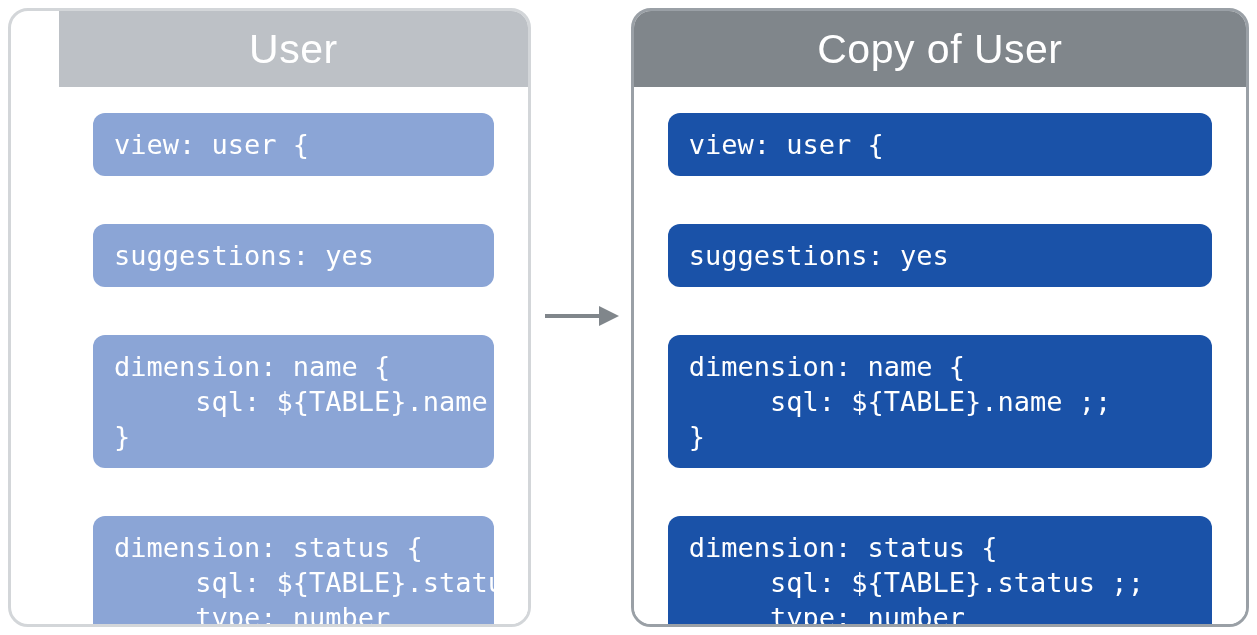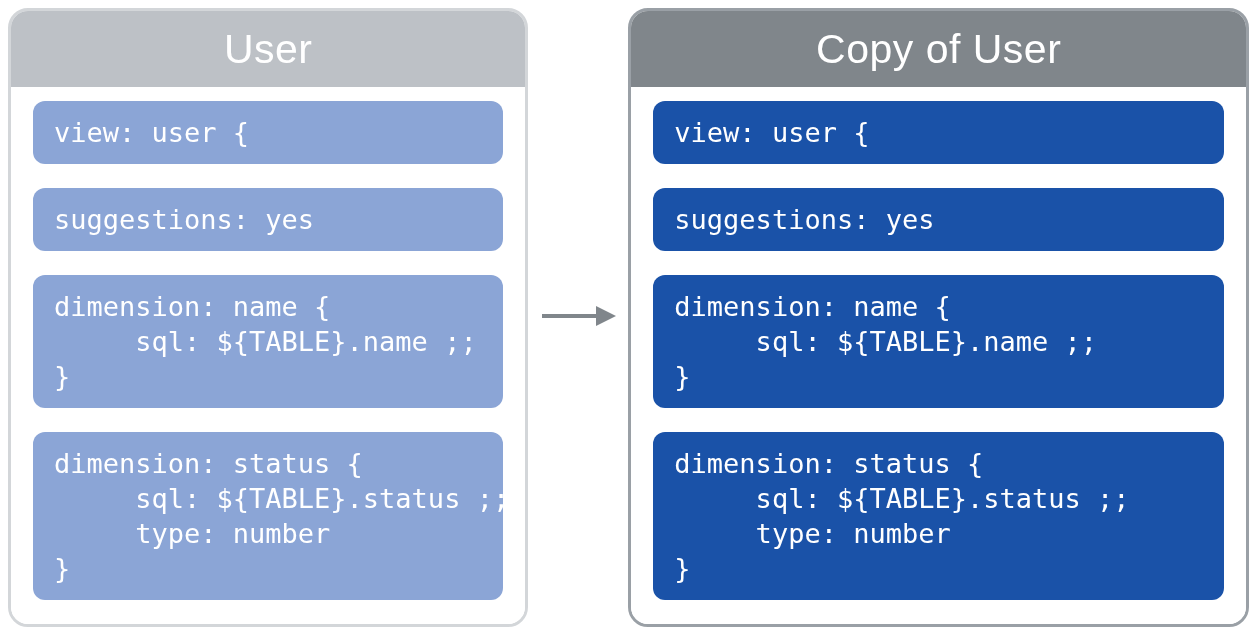--- a/index.html
+++ b/index.html
@@ -22,20 +22,21 @@
     height: 619px;
     border-radius: 20px;
     overflow: hidden;
     display: flex;
     flex-direction: column;
     background: #FFFFFF;
   }
   .panel.source {
     width: 570px;
     border: 3px solid var(--source-panel-border, #D3D6D9);
+    padding-left: 48px;
   }
   .panel.copy {
     width: 680px;
     border: 3px solid var(--copy-panel-border, #9AA0A6);
   }
   .panel-header {
     flex: 0 0 76px;
     display: flex;
     align-items: center;
     justify-content: center;
@@ -48,21 +49,21 @@
   .panel.copy   .panel-header { background: var(--copy-header-bg, #80868B); }
   .panel-body {
     flex: 1 1 auto;
     padding: 14px 22px 22px;
     display: flex;
     flex-direction: column;
     gap: 24px;
     background: #FFFFFF;
   }
   pre.code-block {
-    margin: 0;
+    margin: 12px;
     border-radius: 12px;
     padding: 14px 21px;
     color: var(--code-text, #FFFFFF);
     font-family: "DejaVu Sans Mono", monospace;
     font-size: 27px;
     line-height: 35px;
     white-space: pre;
     overflow: hidden;
   }
   .panel.source pre.code-block { background: var(--source-block-bg, #8BA5D6); }

